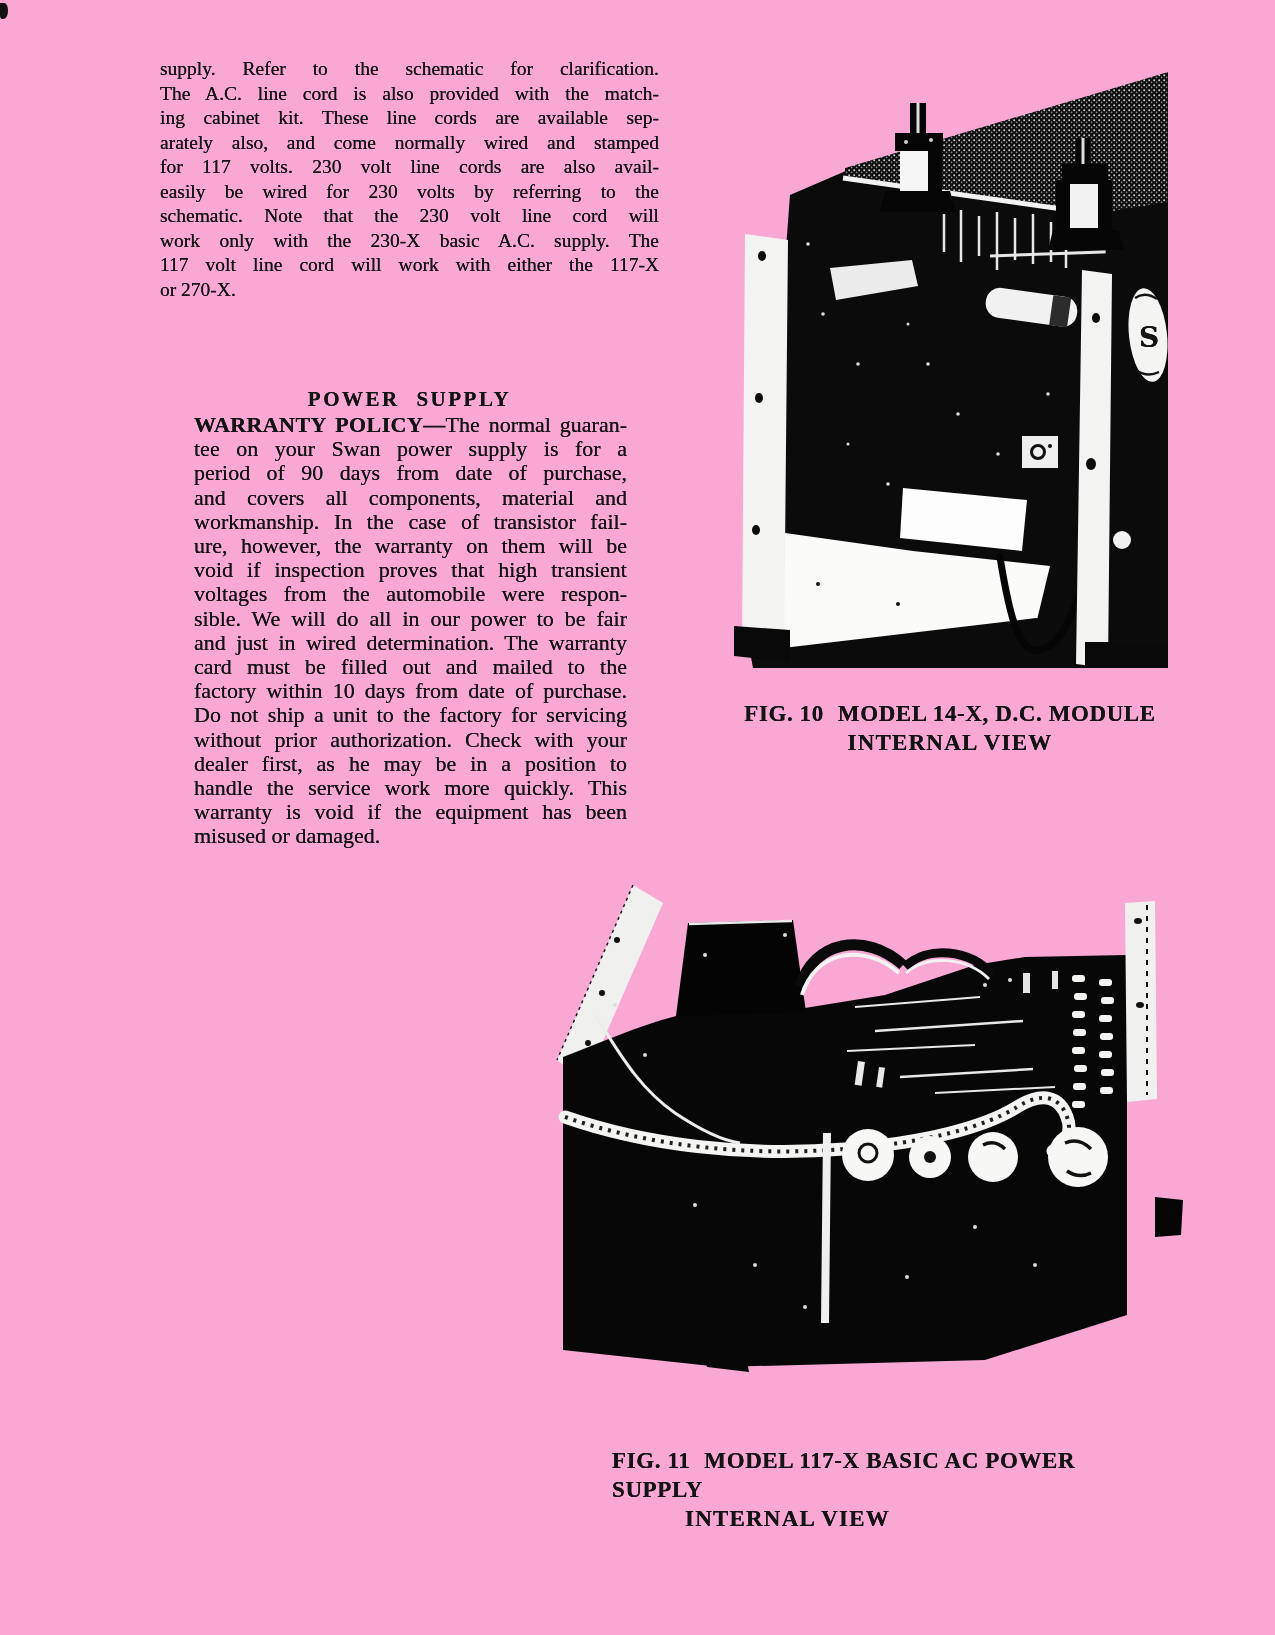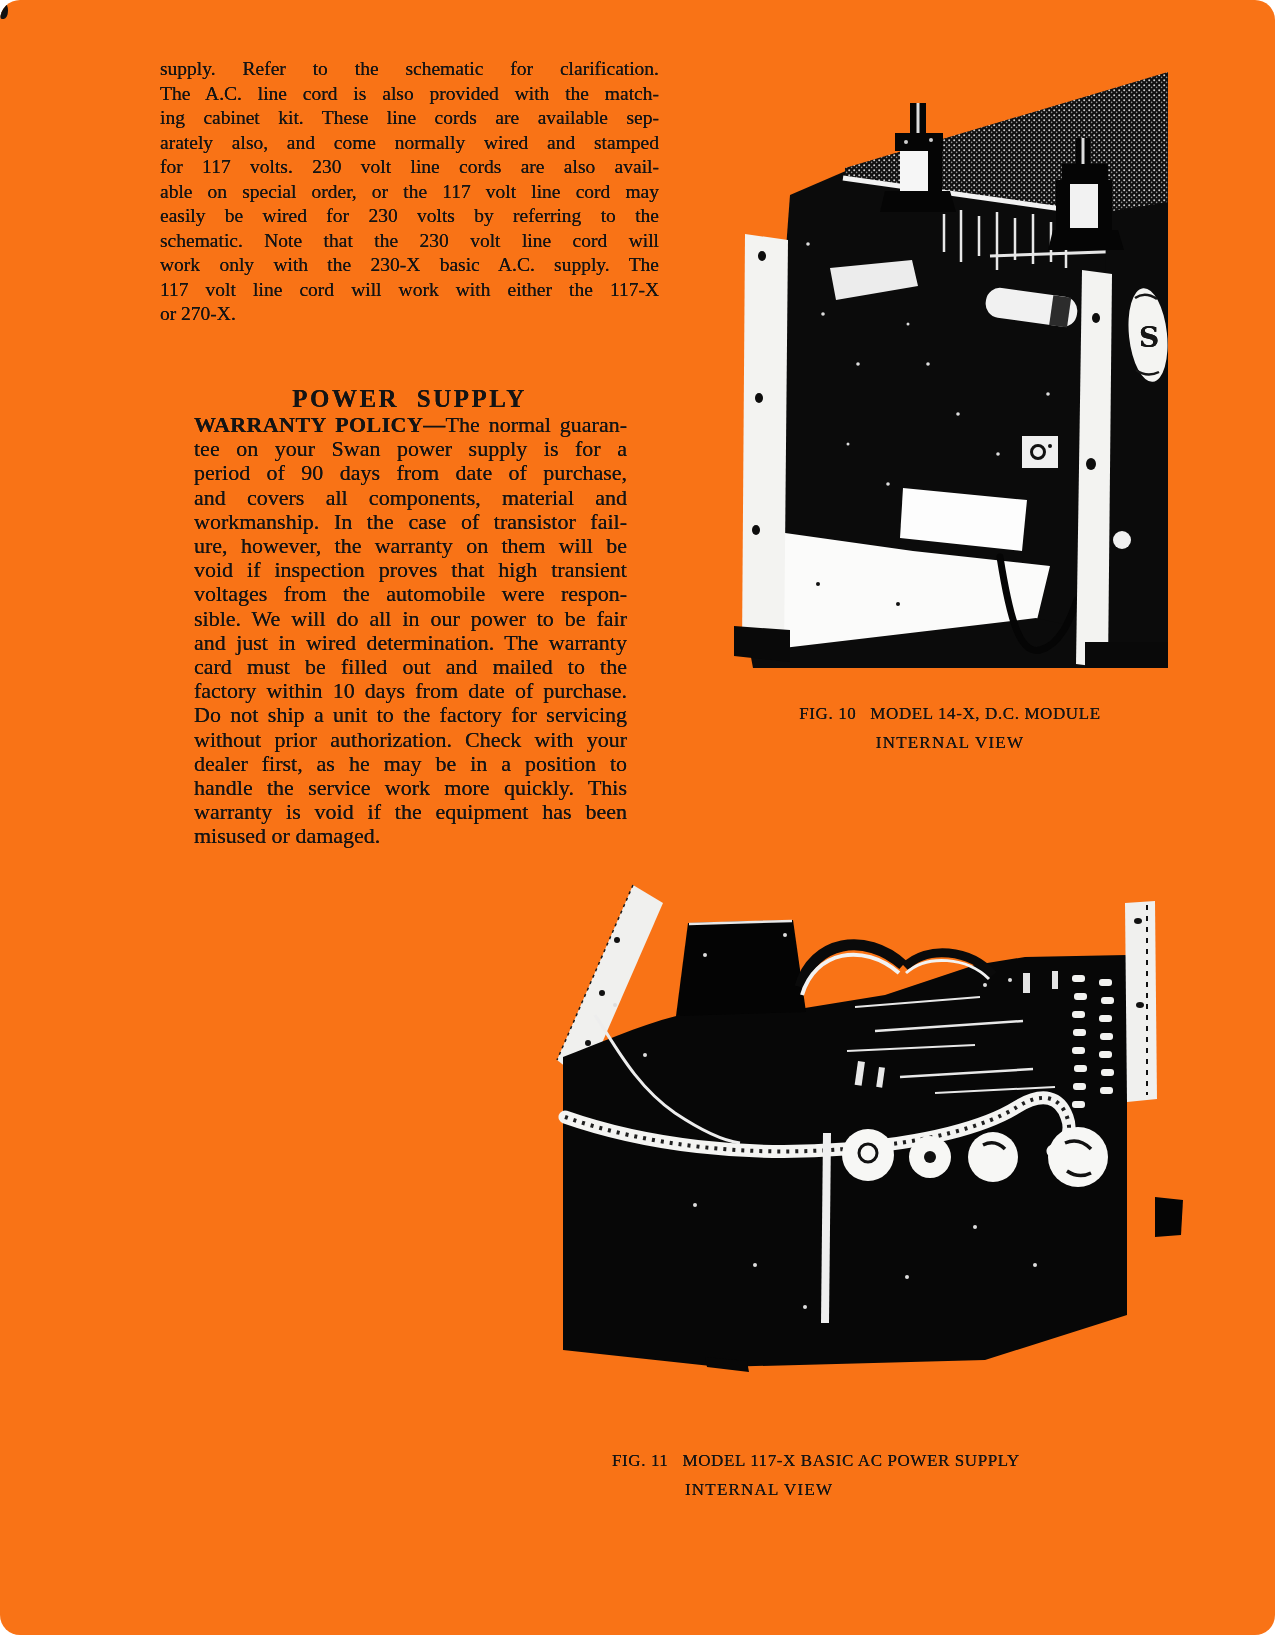--- a/index.html
+++ b/index.html
@@ -1,49 +1,48 @@
 <!DOCTYPE html>
 <html><head>
 <meta charset="utf-8">
 <style>
   html,body{margin:0;padding:0;background:#ffffff;}
   .page{
-    position:relative;width:1275px;height:1635px;background:#f97316;
+    position:relative;width:1275px;height:1635px;background:#f9a8d4;
     font-family:"Liberation Serif", serif;color:#141414;overflow:hidden;
     text-shadow:0 0 0.4px currentColor;
-    border-radius:20px;
   }
   
   .corner-artifact{
     position:absolute;left:0;top:3px;width:8px;height:16px;background:#111;
     border-radius:0 70% 80% 40%;
   }
   
   .intro{
     position:absolute;left:160px;top:57px;width:499px;
     font-size:19.5px;line-height:24.5px;
   }
   .jline{text-align:justify;text-align-last:justify;}
   .jline.end{text-align-last:left;}
   .section-heading{
     position:absolute;left:160px;top:386px;width:499px;margin:0;
-    text-align:center;font-size:25px;font-weight:bold;
+    text-align:center;font-size:21px;font-weight:bold;
     letter-spacing:2.5px;word-spacing:9px;line-height:26px;
   }
   .warranty{
     position:absolute;left:194px;top:413px;width:433px;
     font-size:22px;line-height:24.2px;
   }
   .warranty .lead{font-weight:bold;letter-spacing:0.4px;}
   
   .photo1{position:absolute;left:698px;top:64px;width:470px;height:604px;}
   .photo2{position:absolute;left:555px;top:845px;width:630px;height:548px;}
   .photo1 svg,.photo2 svg{display:block;width:100%;height:100%;}
   .caption{
-    position:absolute;font-weight:normal;font-size:17px;line-height:28.5px;
+    position:absolute;font-weight:bold;font-size:23px;line-height:28.5px;
     letter-spacing:0.6px;
   }
   .caption .cap-title{margin-left:14px;}
   .caption10{left:718px;top:700px;width:464px;text-align:center;}
   .caption10 .cap-line2{letter-spacing:1.2px;}
   .caption11{left:612px;top:1446px;width:500px;text-align:left;line-height:29px;}
   .caption11 .cap-line2{padding-left:73px;letter-spacing:1.2px;}
 </style>
 </head>
 <body>
@@ -51,21 +50,20 @@
 <div class="page">
 
   <div class="corner-artifact"></div>
 
   <div class="intro">
       <div class="jline">supply. Refer to the schematic for clarification.</div>
       <div class="jline">The A.C. line cord is also provided with the match-</div>
       <div class="jline">ing cabinet kit. These line cords are available sep-</div>
       <div class="jline">arately also, and come normally wired and stamped</div>
       <div class="jline">for 117 volts. 230 volt line cords are also avail-</div>
-      <div class="jline">able on special order, or the 117 volt line cord may</div>
       <div class="jline">easily be wired for 230 volts by referring to the</div>
       <div class="jline">schematic. Note that the 230 volt line cord will</div>
       <div class="jline">work only with the 230-X basic A.C. supply. The</div>
       <div class="jline">117 volt line cord will work with either the 117-X</div>
       <div class="jline end">or 270-X.</div>
     </div>
 
   <h2 class="section-heading">POWER SUPPLY</h2>
 
   <div class="warranty">

